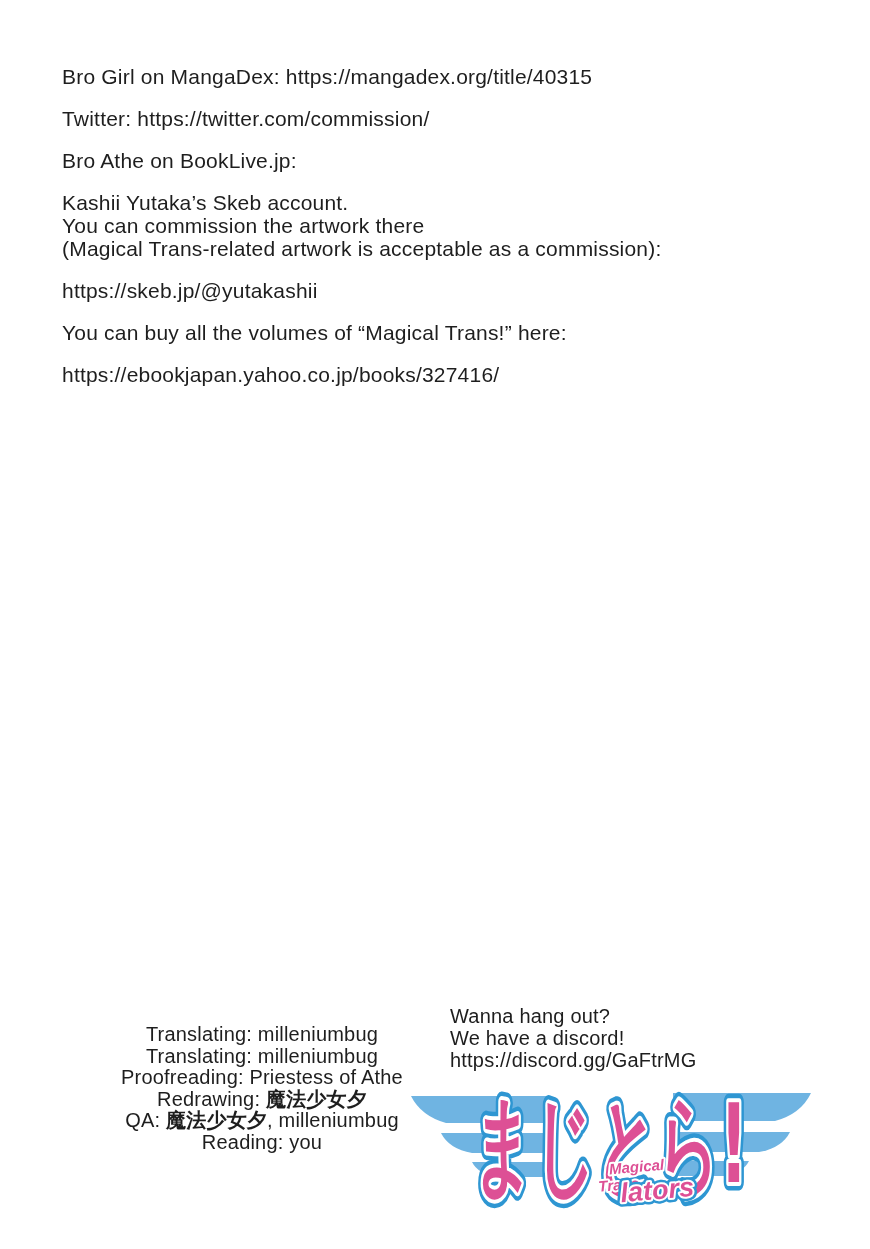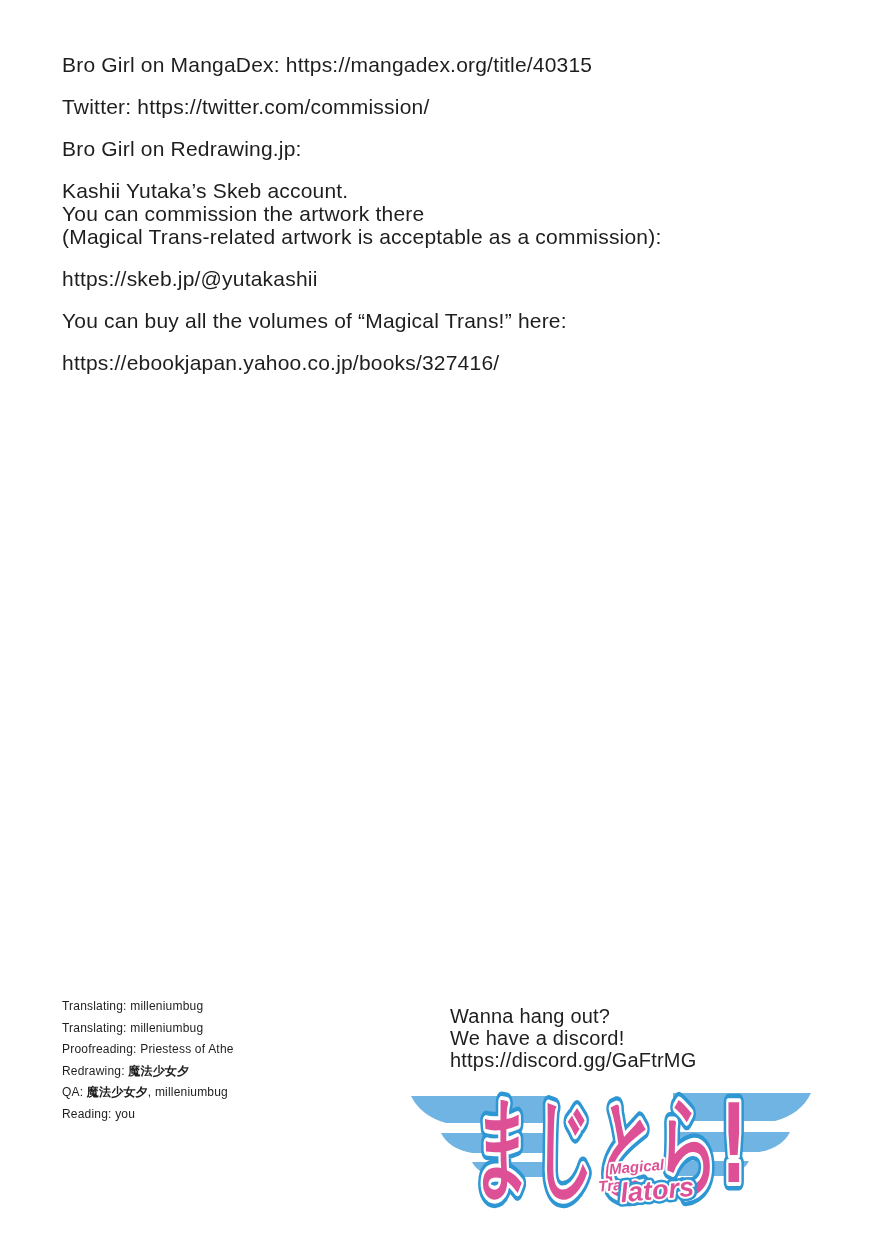--- a/index.html
+++ b/index.html
@@ -11,26 +11,26 @@
     position: relative;
     overflow: hidden;
   }
   .page { position: absolute; inset: 0; background: #ffffff; }
 
   
   .links {
     position: absolute; left: 62px; top: 53px; width: 760px;
     font-size: 21px; line-height: 23px; letter-spacing: 0.2px;
   }
-  .links .para { margin: 0 0 19px 0; white-space: pre-line; }
+  .links .para { margin: 12px 0 19px 0; white-space: pre-line; }
 
   
   .credits {
-    position: absolute; left: 62px; top: 996px; width: 400px;
-    font-size: 12px; line-height: 21.5px; letter-spacing: 0.2px;
+    position: absolute; left: 62px; top: 1024px; width: 400px;
+    font-size: 20px; line-height: 21.5px; letter-spacing: 0.2px; text-align: center;
   }
   .credit-line { white-space: pre; }
   .credit-line .jp { font-weight: bold; font-family: "DejaVu Sans", sans-serif; }
   .thanks { margin-top: 16px; white-space: pre-line; }
 
   
   .discord {
     position: absolute; left: 450px; top: 1005px; width: 290px;
     font-size: 20px; line-height: 22px; text-align: left;
     white-space: pre-line; letter-spacing: 0.2px;
@@ -51,21 +51,21 @@
 <body>
 
 <div class="page">
 
   <div class="links">
 
       <div class="para">Bro Girl on MangaDex: https://mangadex.org/title/40315</div>
 
       <div class="para">Twitter: https://twitter.com/commission/</div>
 
-      <div class="para">Bro Girl on Redrawing.jp:</div>
+      <div class="para">Bro Athe on BookLive.jp:</div>
 
 
       <div class="para">Kashii Yutaka’s Skeb account.
 You can commission the artwork there
 (Magical Trans-related artwork is acceptable as a commission):</div>
 
       <div class="para">https://skeb.jp/@yutakashii</div>
 
       <div class="para">You can buy all the volumes of “Magical Trans!” here:</div>
 

